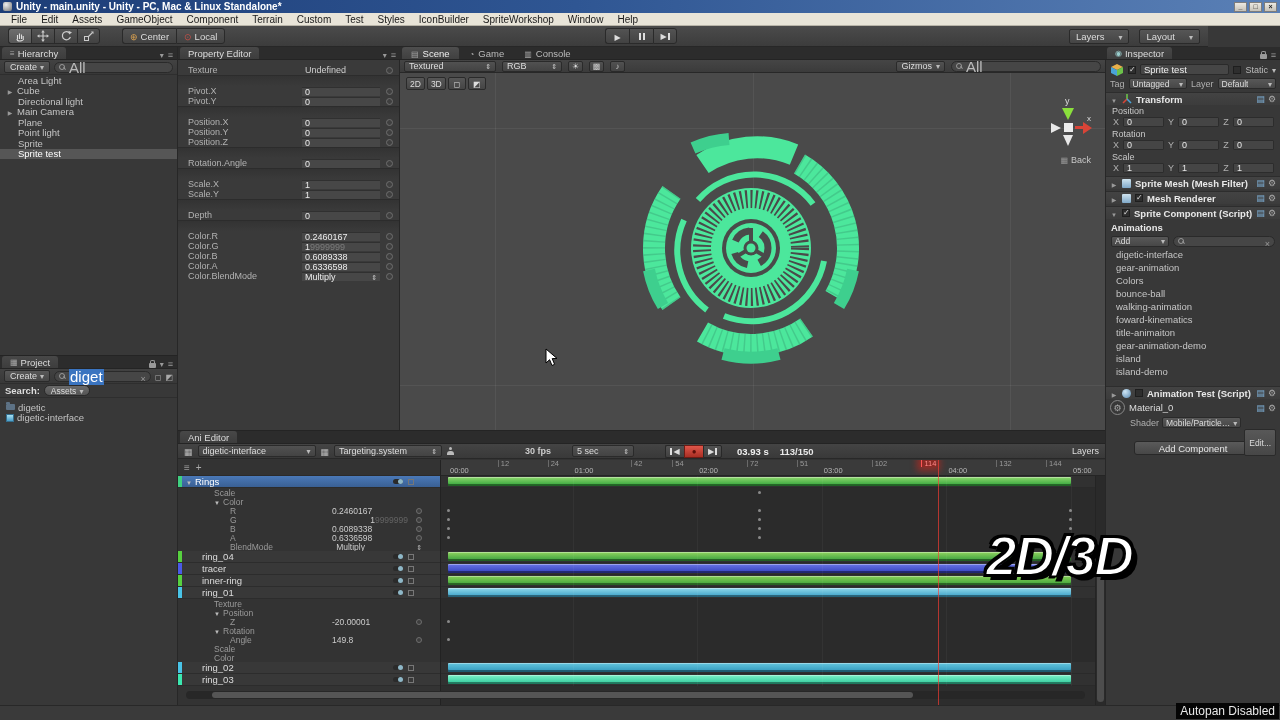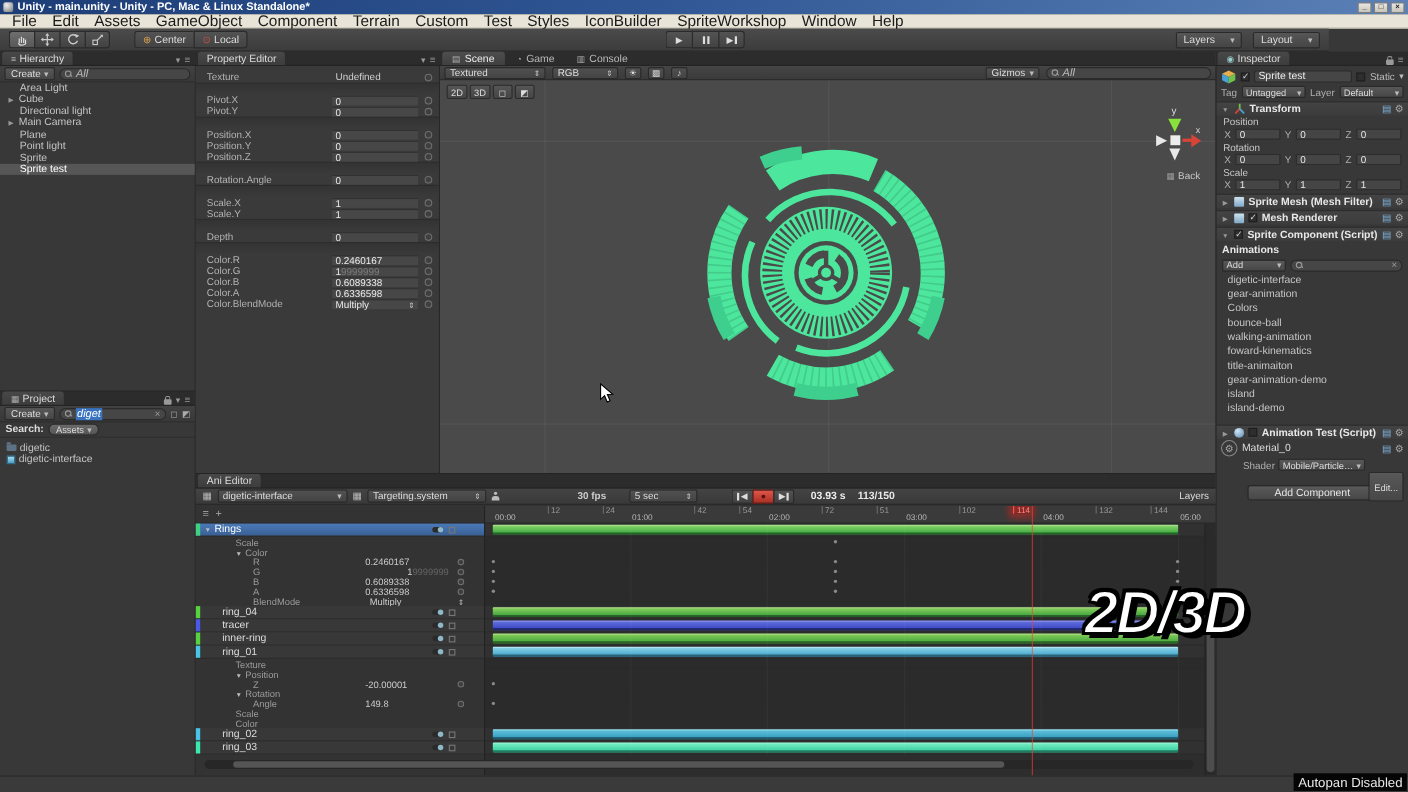--- a/index.html
+++ b/index.html
@@ -13,21 +13,21 @@
     background:linear-gradient(90deg,#1d3d77 0%,#2f5693 45%,#5a80b6 100%);
     display:flex;align-items:center;padding:0 3px;color:#fff;font-weight:bold;font-size:10px;}
   .i-unity{width:9px;height:9px;border-radius:2px;background:radial-gradient(circle at 35% 30%,#eee,#777);margin-right:4px;flex:0 0 auto;}
   .winbtns{margin-left:auto;display:flex;gap:2px;}
   .wbtn{width:13px;height:10px;background:linear-gradient(#ece9e2,#c6c2b8);border:1px solid #7d7d7d;
     color:#222;font-size:7px;line-height:8px;text-align:center;font-weight:bold;}
 
   
   .menubar{position:absolute;left:0;top:13px;width:1280px;height:13px;background:#e8e4d8;
     border-bottom:1px solid #b8b4a8;display:flex;align-items:center;padding-left:4px;}
-  .menu-item{color:#1a1a1a;font-size:14px;padding:0 7px;height:13px;line-height:13px;}
+  .menu-item{color:#1a1a1a;font-size:10px;padding:0 7px;height:13px;line-height:13px;}
 
   
   .maintoolbar{position:absolute;left:0;top:26px;width:1208px;height:21px;
     background:linear-gradient(#4b4b4b,#3c3c3c);border-bottom:1px solid #272727;
     display:flex;align-items:center;}
   .toolgroup{display:flex;margin-left:8px;}
   .toolbtn{width:23px;height:16px;background:linear-gradient(#535353,#424242);
     border:1px solid #2a2a2a;border-right-width:0;display:flex;align-items:center;justify-content:center;}
   .toolbtn:first-child{border-radius:3px 0 0 3px;}
   .toolbtn:last-child{border-radius:0 3px 3px 0;border-right-width:1px;}
@@ -67,21 +67,21 @@
   .pi-caret::before{content:"\25BE";font-size:8px;}
   .i-menu::before{content:"\2261";font-size:9px;}
   .i-hier::before{content:"\2261";}
   .i-proj::before{content:"\25A6";}
   .i-insp::before{content:"\25C9";color:#9cc;}
   .minibar{height:15px;display:flex;align-items:center;padding:0 4px;gap:4px;
     background:linear-gradient(#424242,#383838);border-bottom:1px solid #2e2e2e;}
   .smallbtn{height:12px;padding:0 5px;background:linear-gradient(#585858,#464646);
     border:1px solid #2a2a2a;border-radius:2px;color:#ddd;font-size:9px;display:flex;align-items:center;gap:3px;}
   .pill{flex:1;height:11px;background:#464646;border:1px solid #2a2a2a;border-radius:7px;
-    display:flex;align-items:center;padding:0 4px;gap:3px;color:#bbb;font-size:10px;font-style:italic;}
+    display:flex;align-items:center;padding:0 4px;gap:3px;color:#bbb;font-size:15px;}
   .i-mag{position:relative;width:7px;height:7px;flex:0 0 auto;}
   .i-mag::before{content:"";position:absolute;left:0;top:0;width:4px;height:4px;border:1px solid #999;border-radius:50%;}
   .i-mag::after{content:"";position:absolute;left:4px;top:4px;width:3px;height:1px;background:#999;transform:rotate(45deg);}
   .i-x::before{content:"\D7";color:#999;font-size:9px;}
 
   
   .hrow{height:10.5px;display:flex;align-items:center;padding-left:6px;gap:3px;color:#c4c4c4;font-size:9.5px;}
   .hrow.sel{background:#565656;color:#fff;}
   .hexp{width:9px;text-align:center;}
   .hexp.exp::before{content:"\25B6";font-size:6px;color:#999;}

